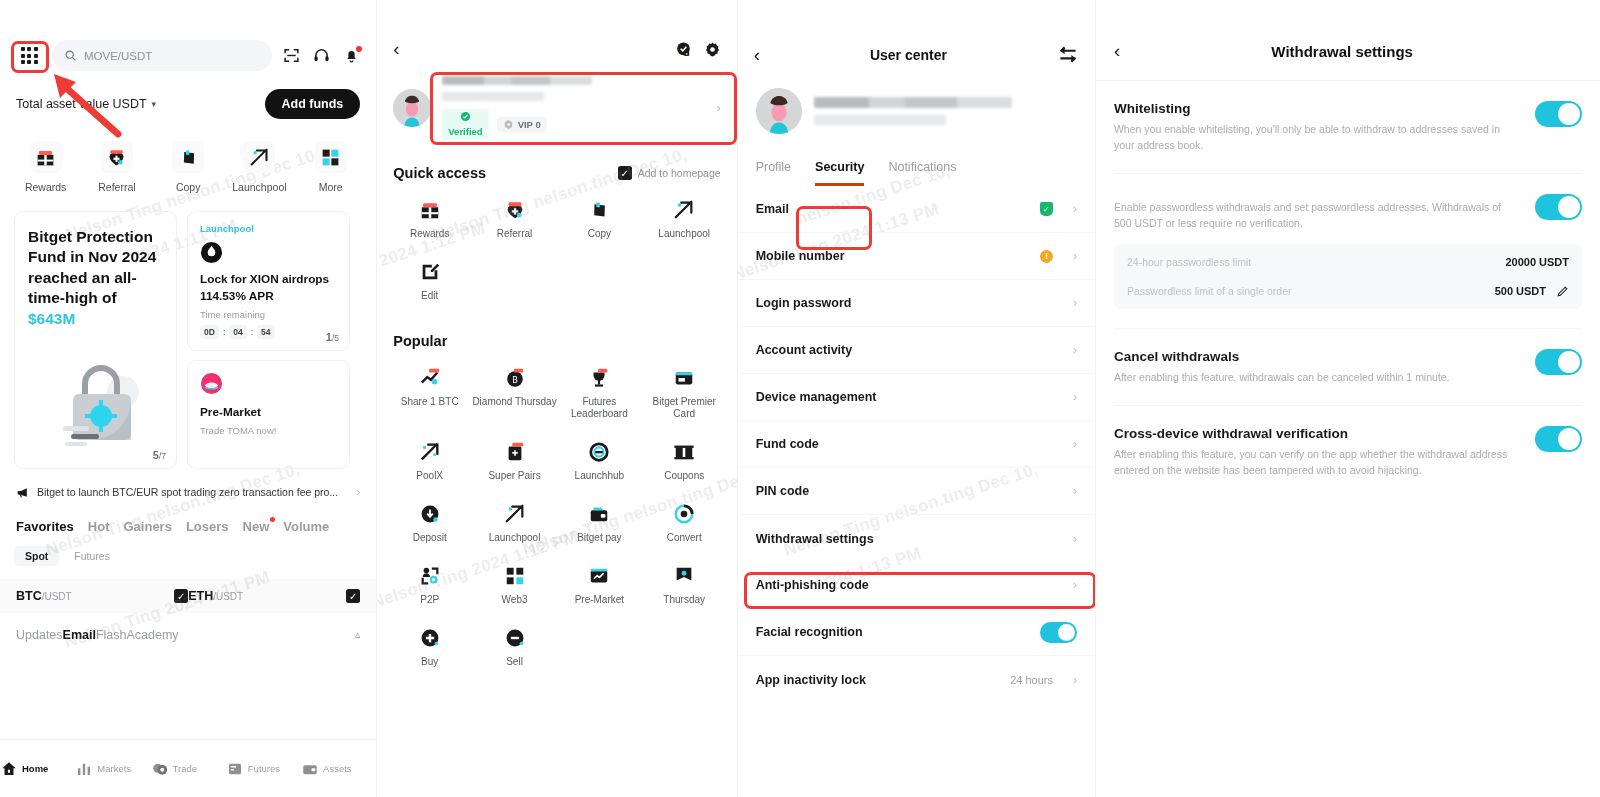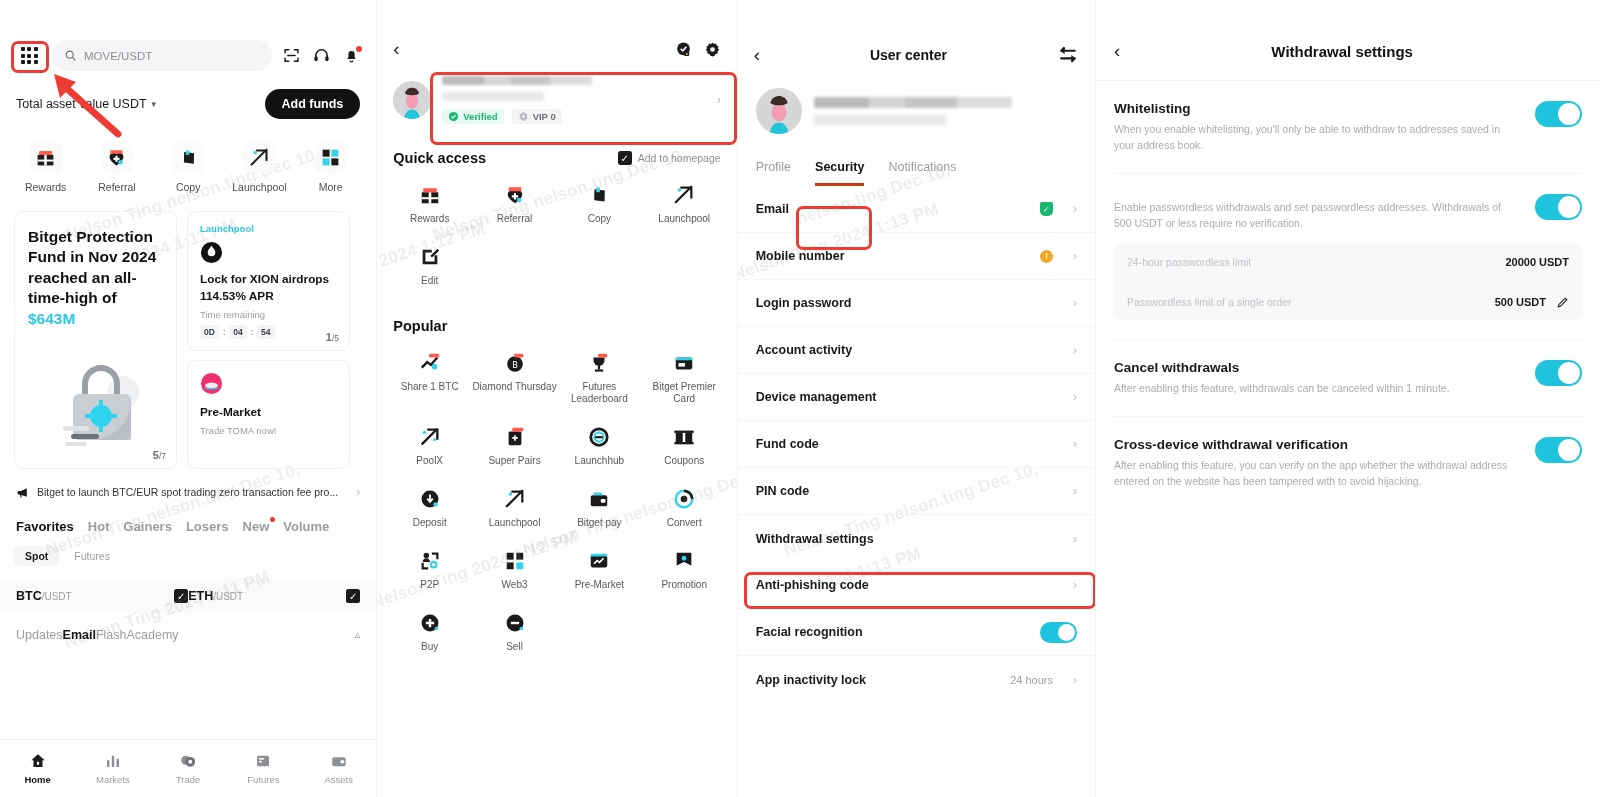--- a/index.html
+++ b/index.html
@@ -102,37 +102,37 @@
 
   .news-tabs { display:flex; align-items:flex-start; gap:0; padding: 15px 16px 0 16px; }
   .news-tabs .nt { font-size: 12.5px; color:#9a9da1; }
   .news-tabs .nt.on { color:#111; font-weight:800; }
   .news-tabs .caret { margin-left:auto; color:#9a9da1; font-size:11px; }
 
   .bottom-nav {
     position:absolute; left:0; right:0; bottom:0; height: 58px; background:#fff;
     border-top:1px solid #f2f2f2; display:flex; align-items:center;
   }
-  .bn { flex:1; display:flex; flex-direction:column; align-items:center; gap:4px; }
+  .bn { flex:1; display:flex; flex-direction:row; align-items:center; gap:4px; }
   .bn .cap { font-size: 9.5px; color:#9a9da1; }
   .bn.on .cap { color:#111; font-weight:700; }
 
   
   .p2-head { display:flex; align-items:center; padding: 38px 16px 0 16px; }
   .back-c { font-size: 19px; color:#1b1b1b; font-weight:300; }
   .p2-head .sp { flex:1; }
   .p2-head .hi { margin-left:12px; }
 
   .prof-row { display:flex; align-items:center; gap:11px; padding: 16px 16px 0 16px; position:relative; }
   .avatar { width: 38px; height: 38px; border-radius:50%; background:#d8dadc; overflow:hidden; position:relative; flex:0 0 auto;}
   .blur-l { height: 9px; border-radius:2px; }
   .b1 { width: 150px; background: linear-gradient(90deg,#b9bbbd 0 28%, #d2d4d6 28% 46%, #c3c5c7 46% 72%, #dadcde 72% 100%); filter: blur(1.6px); }
   .b2 { width: 102px; background:#e6e8ea; margin-top:7px; filter: blur(1.6px); }
   .badges { display:flex; align-items:center; gap:8px; margin-top:8px; }
-  .badge-v { display:flex; align-items:center; gap:4px; background:#e8faf3; border-radius:4px; padding:2px 6px; }
+  .badge-v { display:flex; align-items:center; gap:4px; background:#e8faf3; border-radius:4px; padding:2px 6px;flex-direction:column; }
   .badge-v .t { font-size: 9.5px; color:#17b86e; font-weight:700; }
   .badge-p { display:flex; align-items:center; gap:4px; background:#f3f4f5; border-radius:4px; padding:2px 6px; }
   .badge-p .t { font-size: 9.5px; color:#6d7075; font-weight:700; }
 
   .sec-head { display:flex; align-items:center; padding: 26px 16px 0 16px; }
   .sec-head .h { font-size: 14.5px; font-weight:800; color:#111; }
   .sec-head .r { margin-left:auto; display:flex; align-items:center; gap:6px; }
   .sec-head .r .t { font-size: 10.5px; color:#8d9094; }
 
   .g4 { display:grid; grid-template-columns: repeat(4,1fr); row-gap: 20px; padding: 18px 10px 0 10px; }
@@ -168,21 +168,21 @@
   .p4-sep { height:1px; background:#f2f2f2; margin: 18px 0 0 0; }
 
   .w-item { padding: 20px 18px 0 18px; }
   .w-top { display:flex; align-items:flex-start; gap:14px; }
   .w-txt { flex:1; }
   .w-title { font-size: 13.5px; font-weight:700; color:#17191c; }
   .w-desc { font-size: 10.5px; color:#a9acb0; line-height: 1.55; margin-top:5px; }
   .w-sep { height:1px; background:#f4f4f4; margin: 19px 18px 0 18px; }
   .limit-box { background:#f7f8f9; border-radius:7px; margin-top: 13px; padding: 11px 13px; }
   .limit-row { display:flex; align-items:center; gap:10px; }
-  .limit-row + .limit-row { margin-top: 25px; align-items: center; }
+  .limit-row + .limit-row { margin-top: 14px; align-items: center; }
   .limit-row .k { flex:1; font-size: 10.5px; color:#bfc2c6; line-height:1.4; }
   .limit-row .v { font-size: 11px; font-weight:700; color:#17191c; }
   .pen { font-size: 12px; color:#17191c; }
 
   svg { display:block; }
 </style>
 </head>
 <body>
 
 <div id="stage">
@@ -686,21 +686,21 @@
             <rect x="3" y="4" width="18" height="3" rx="1.4" fill="#34d3ea"></rect>
             <path d="M6.5 15l3.5-3.5 2.5 2L17 9" stroke="#fff" stroke-width="1.8" fill="none"></path>
           </svg>
         <span class="cap">Pre-Market</span>
       </div>
       <div class="cell">
         <svg width="22" height="22" viewBox="0 0 24 24">
             <path d="M4 3h16v14l-8-4-8 4z" fill="#1b1b1b"></path>
             <circle cx="12" cy="9" r="2.6" fill="#34d3ea"></circle>
           </svg>
-        <span class="cap">Promotion</span>
+        <span class="cap">Thursday</span>
       </div>
 
       <div class="cell">
         <svg width="22" height="22" viewBox="0 0 24 24">
             <circle cx="12" cy="12" r="9.2" fill="#1b1b1b"></circle>
             <path d="M12 7.5v9M7.5 12h9" stroke="#fff" stroke-width="2.6"></path>
             <circle cx="19" cy="18" r="2" fill="#34d3ea"></circle>
           </svg>
         <span class="cap">Buy</span>
       </div>

